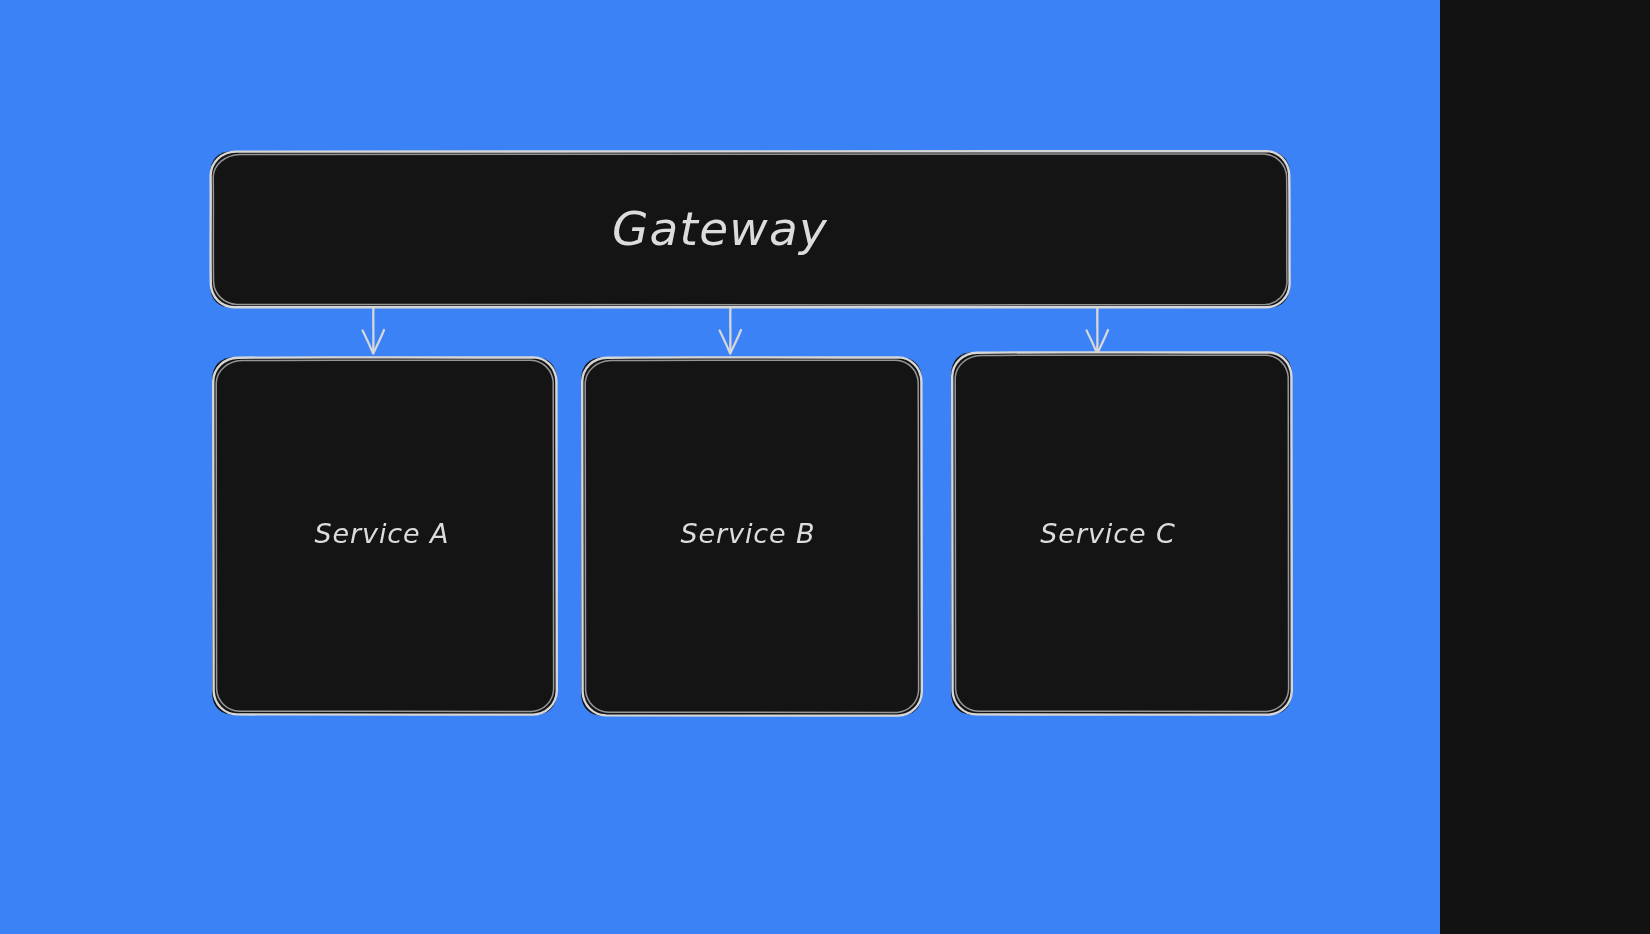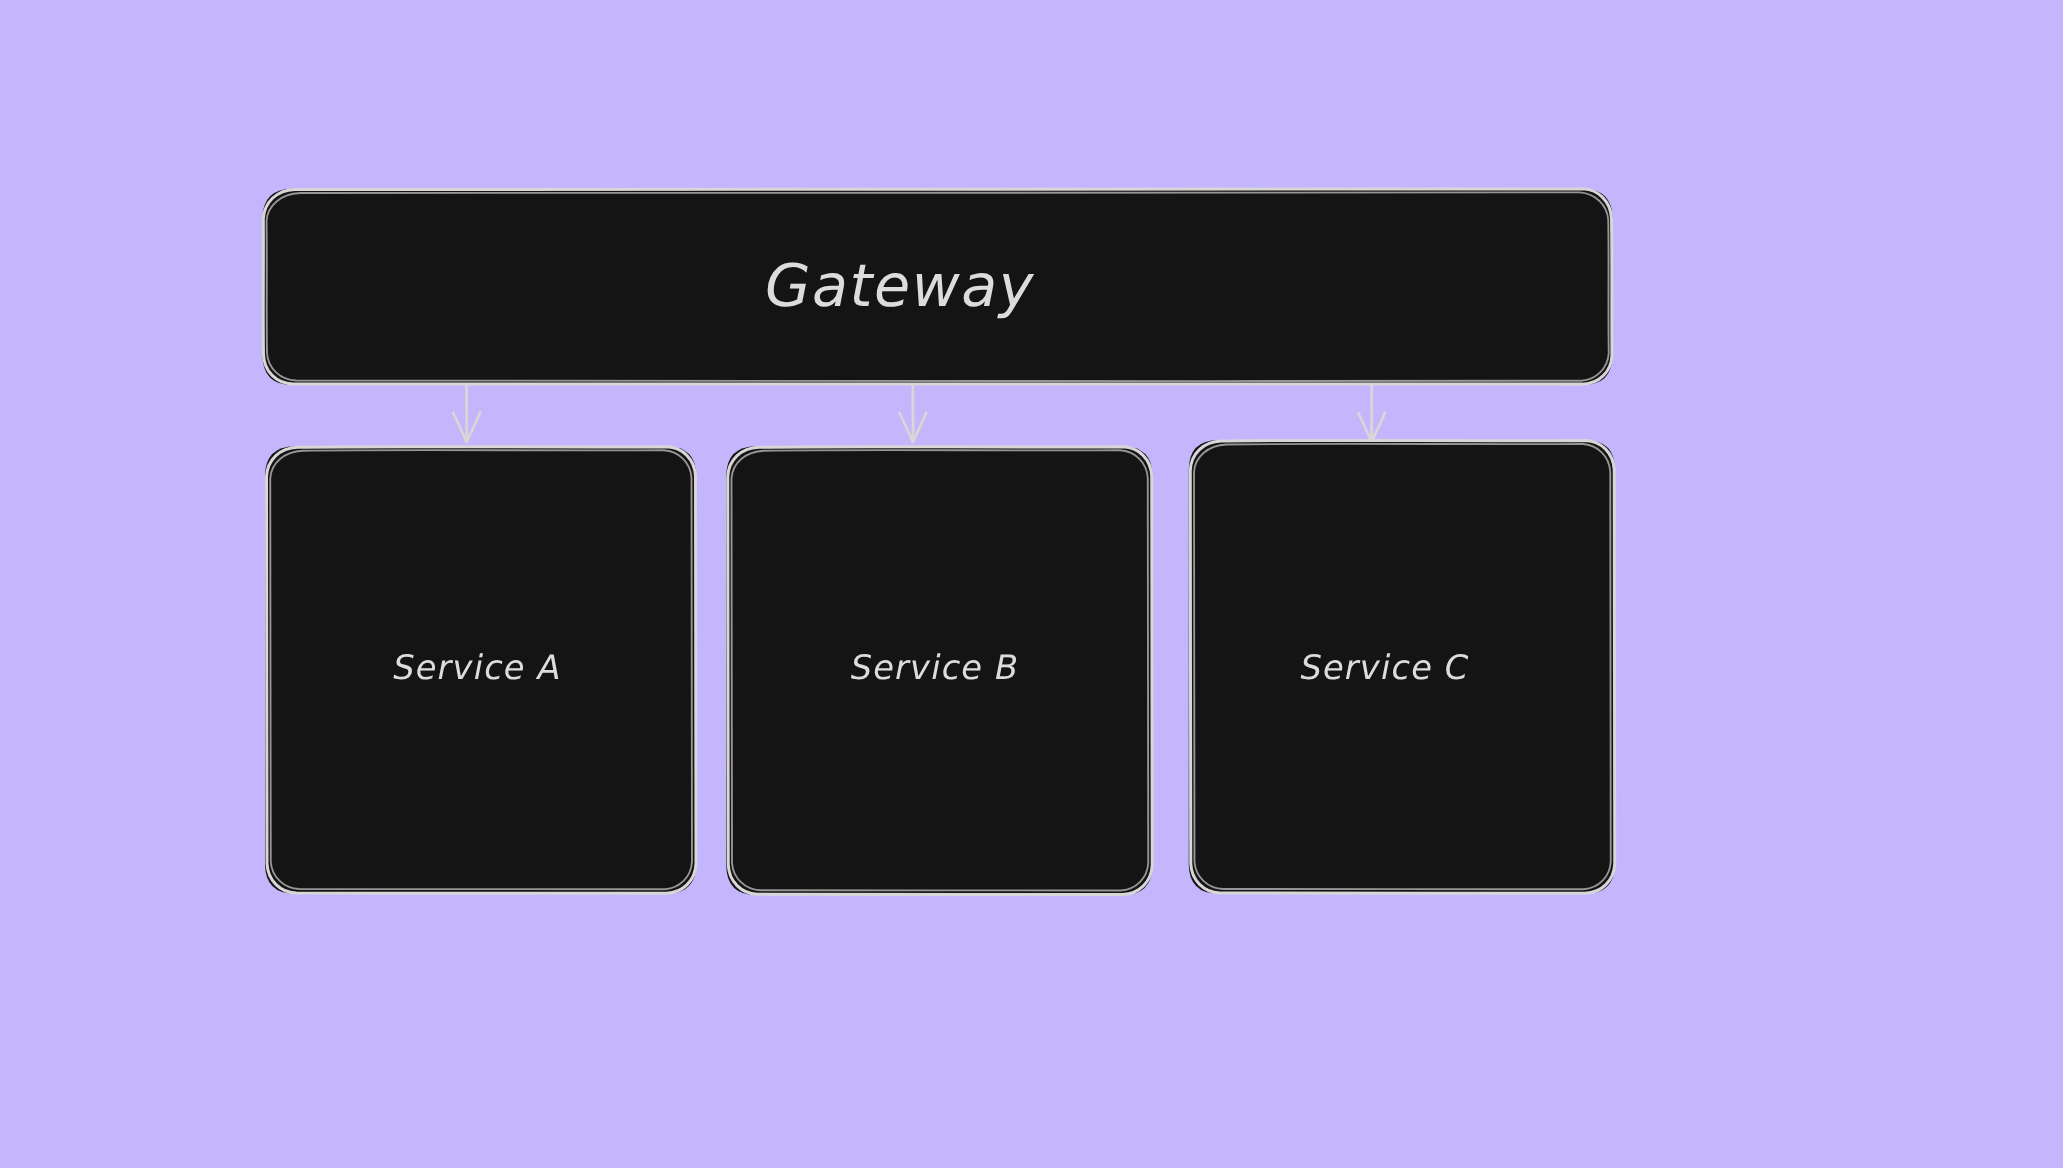--- a/index.html
+++ b/index.html
@@ -9,23 +9,23 @@
     background: #121212;
   }
   body {
     width: 1650px;
     height: 934px;
     overflow: hidden;
     font-family: "DejaVu Sans", sans-serif;
   }
   #canvas-root {
     position: relative;
-    width: 1650px;
+    width: 1440px;
     height: 934px;
-    background: #c4b5fd;
+    background: #3b82f6;
   }
   #diagram-svg {
     position: absolute;
     inset: 0;
     display: block;
   }
   .sketch-stroke {
     fill: none;
     stroke: #d7d7d7;
     stroke-width: 2.4;

